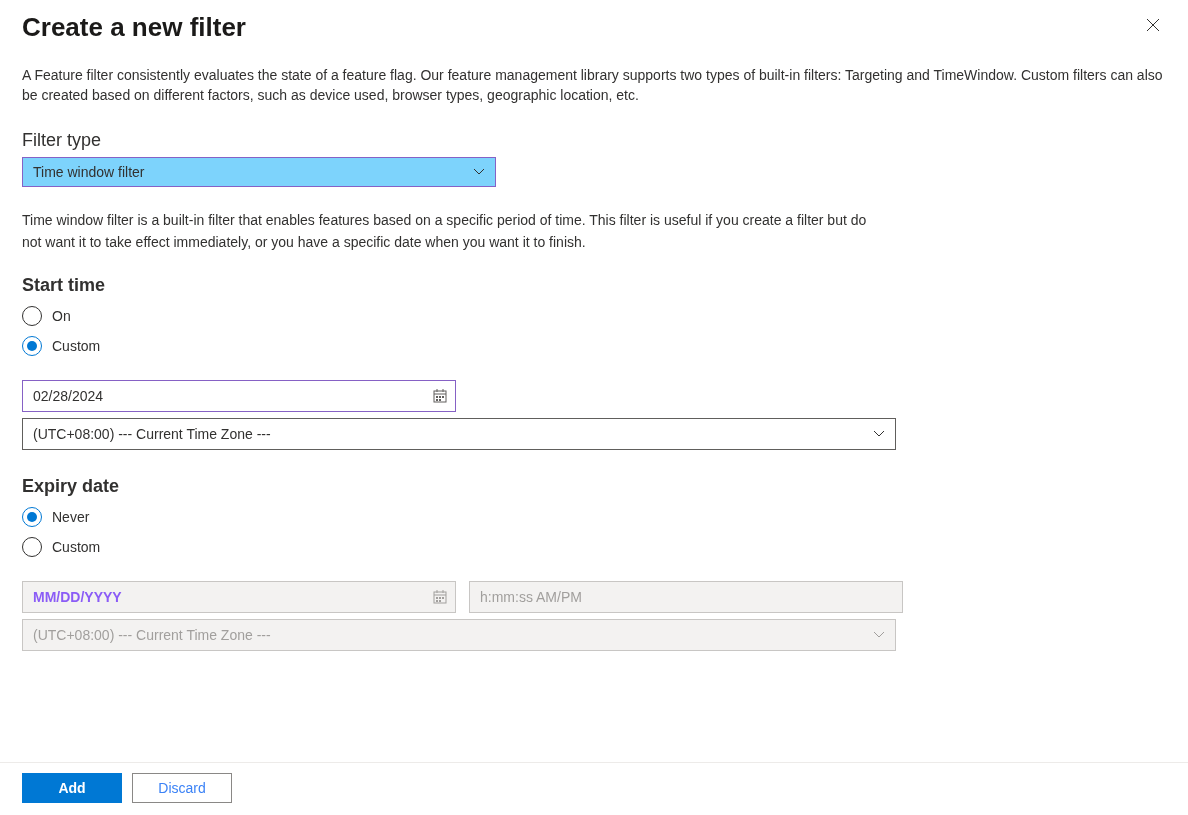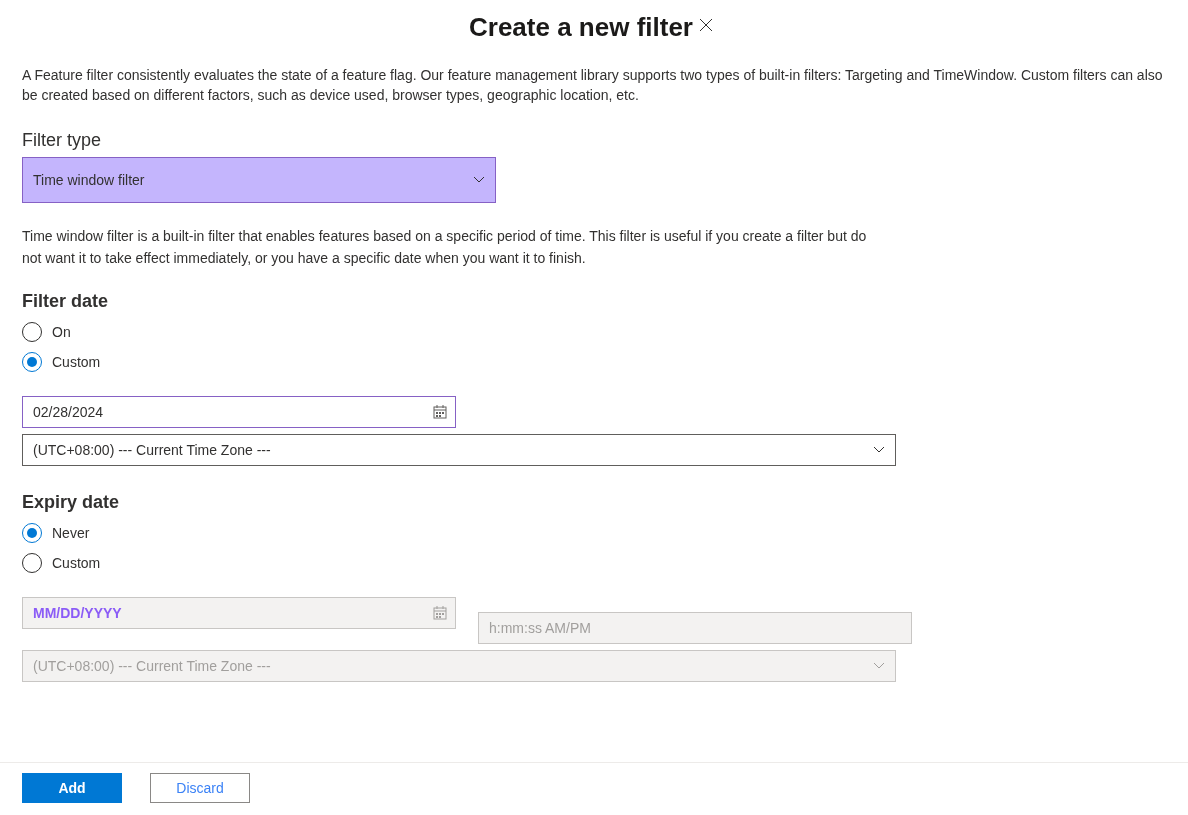--- a/index.html
+++ b/index.html
@@ -14,21 +14,21 @@
       background: #fff;
       width: 1188px;
       height: 815px;
       position: relative;
     }
     .panel {
       padding: 12px 22px 0 22px;
     }
     .header-row {
       display: flex;
-      justify-content: center;
+      justify-content: space-between;
       align-items: flex-start;
     }
     h1.title {
       font-size: 26px;
       font-weight: 600;
       color: #1b1a19;
       margin-bottom: 22px;
     }
     .close-btn {
       font-size: 16px;
@@ -47,23 +47,23 @@
       font-size: 18px;
       margin-bottom: 6px;
       display: block;
     }
     .section-bold {
       font-weight: 600;
       margin-bottom: 10px;
     }
     .select-box {
       width: 474px;
-      height: 46px;
+      height: 30px;
       border: 1px solid #8661c5;
-      background: #c4b5fd;
+      background: #7dd3fc;
       display: flex;
       align-items: center;
       justify-content: space-between;
       padding: 2px 10px;
       cursor: pointer;
       margin-bottom: 22px;
     }
     .chevron {
       display: inline-block;
     }
@@ -97,21 +97,21 @@
     .radio.selected::after {
       content: "";
       width: 10px;
       height: 10px;
       background: #0078d4;
       border-radius: 50%;
     }
     .row-gap { height: 14px; }
     .input-row {
       display: flex;
-      gap: 22px;
+      gap: 13px;
       margin-bottom: 6px;
     }
     .date-input {
       width: 434px;
       height: 32px;
       border: 1px solid #8661c5;
       display: flex;
       align-items: center;
       justify-content: space-between;
       padding: 0 8px 0 10px;
@@ -129,21 +129,20 @@
       border: 1px solid #8661c5;
       padding: 0 10px;
       display: flex;
       align-items: center;
       background: #fff;
     }
     .time-input.disabled {
       background: #f3f2f1;
       border-color: #c8c6c4;
       color: #a19f9d;
-      margin-top: 15px;
     }
     .tz-select {
       width: 874px;
       height: 32px;
       border: 1px solid #605e5c;
       display: flex;
       align-items: center;
       justify-content: space-between;
       padding: 8px 10px;
       background: #fff;
@@ -157,21 +156,21 @@
     }
     .cal-icon svg { display:block; }
     .footer {
       position: absolute;
       bottom: 0;
       left: 0;
       right: 0;
       border-top: 1px solid #edebe9;
       padding: 10px 22px 12px 22px;
       display: flex;
-      gap: 28px;
+      gap: 10px;
     }
     .btn {
       height: 30px;
       min-width: 100px;
       padding: 0 20px;
       font-size: 14px;
       cursor: pointer;
       border: 1px solid transparent;
       display: flex;
       align-items: center;
@@ -211,21 +210,21 @@
     <span class="chevron">
       <svg width="12" height="8" viewBox="0 0 12 8">
           <path d="M1 1 L6 6 L11 1" stroke="#323130" stroke-width="1" fill="none"></path>
         </svg>
     </span>
   </div>
 
   <p class="helper-text">Time window filter is a built-in filter that enables features based on a specific period of time. This filter is useful if you create a filter but do not want it to take effect immediately, or you have a specific date when you want it to finish.</p>
 
   <div class="section-block">
-    <div class="label section-bold">Filter date</div>
+    <div class="label section-bold">Start time</div>
 
     <div class="radio-row">
       <span class="radio"></span>
       <span>On</span>
     </div>
     <div class="radio-row">
       <span class="radio selected"></span>
       <span>Custom</span>
     </div>
 

